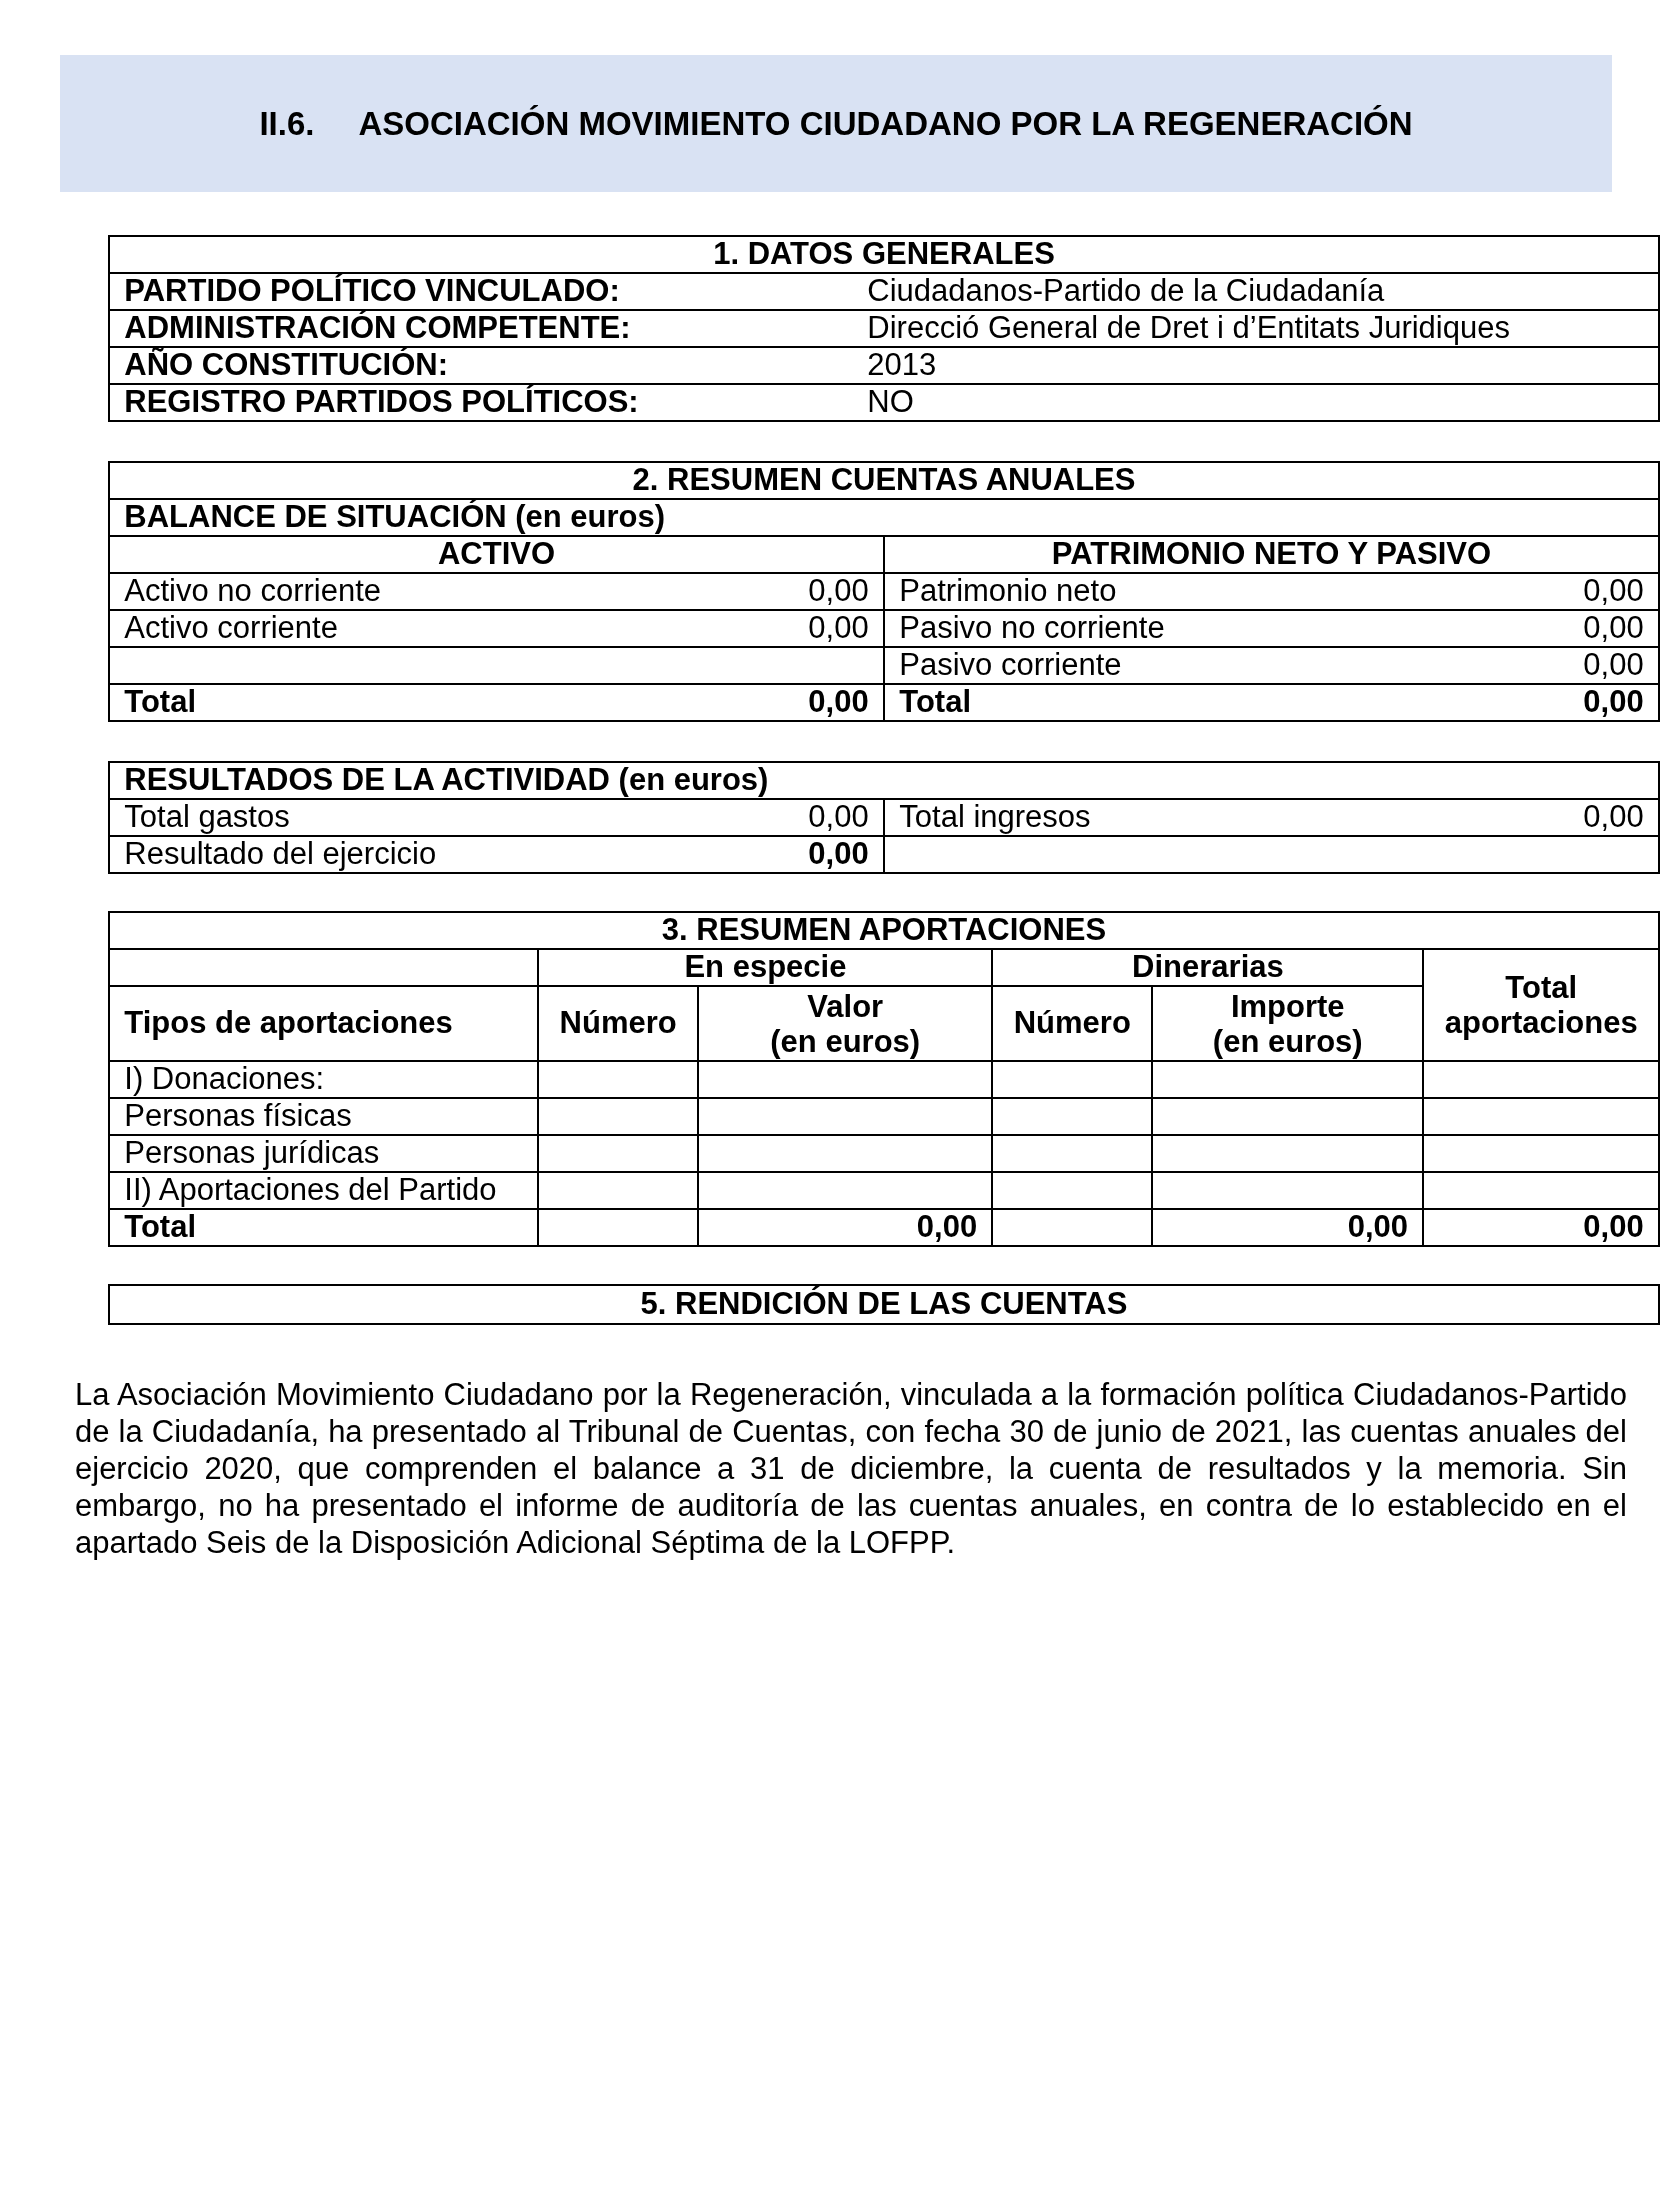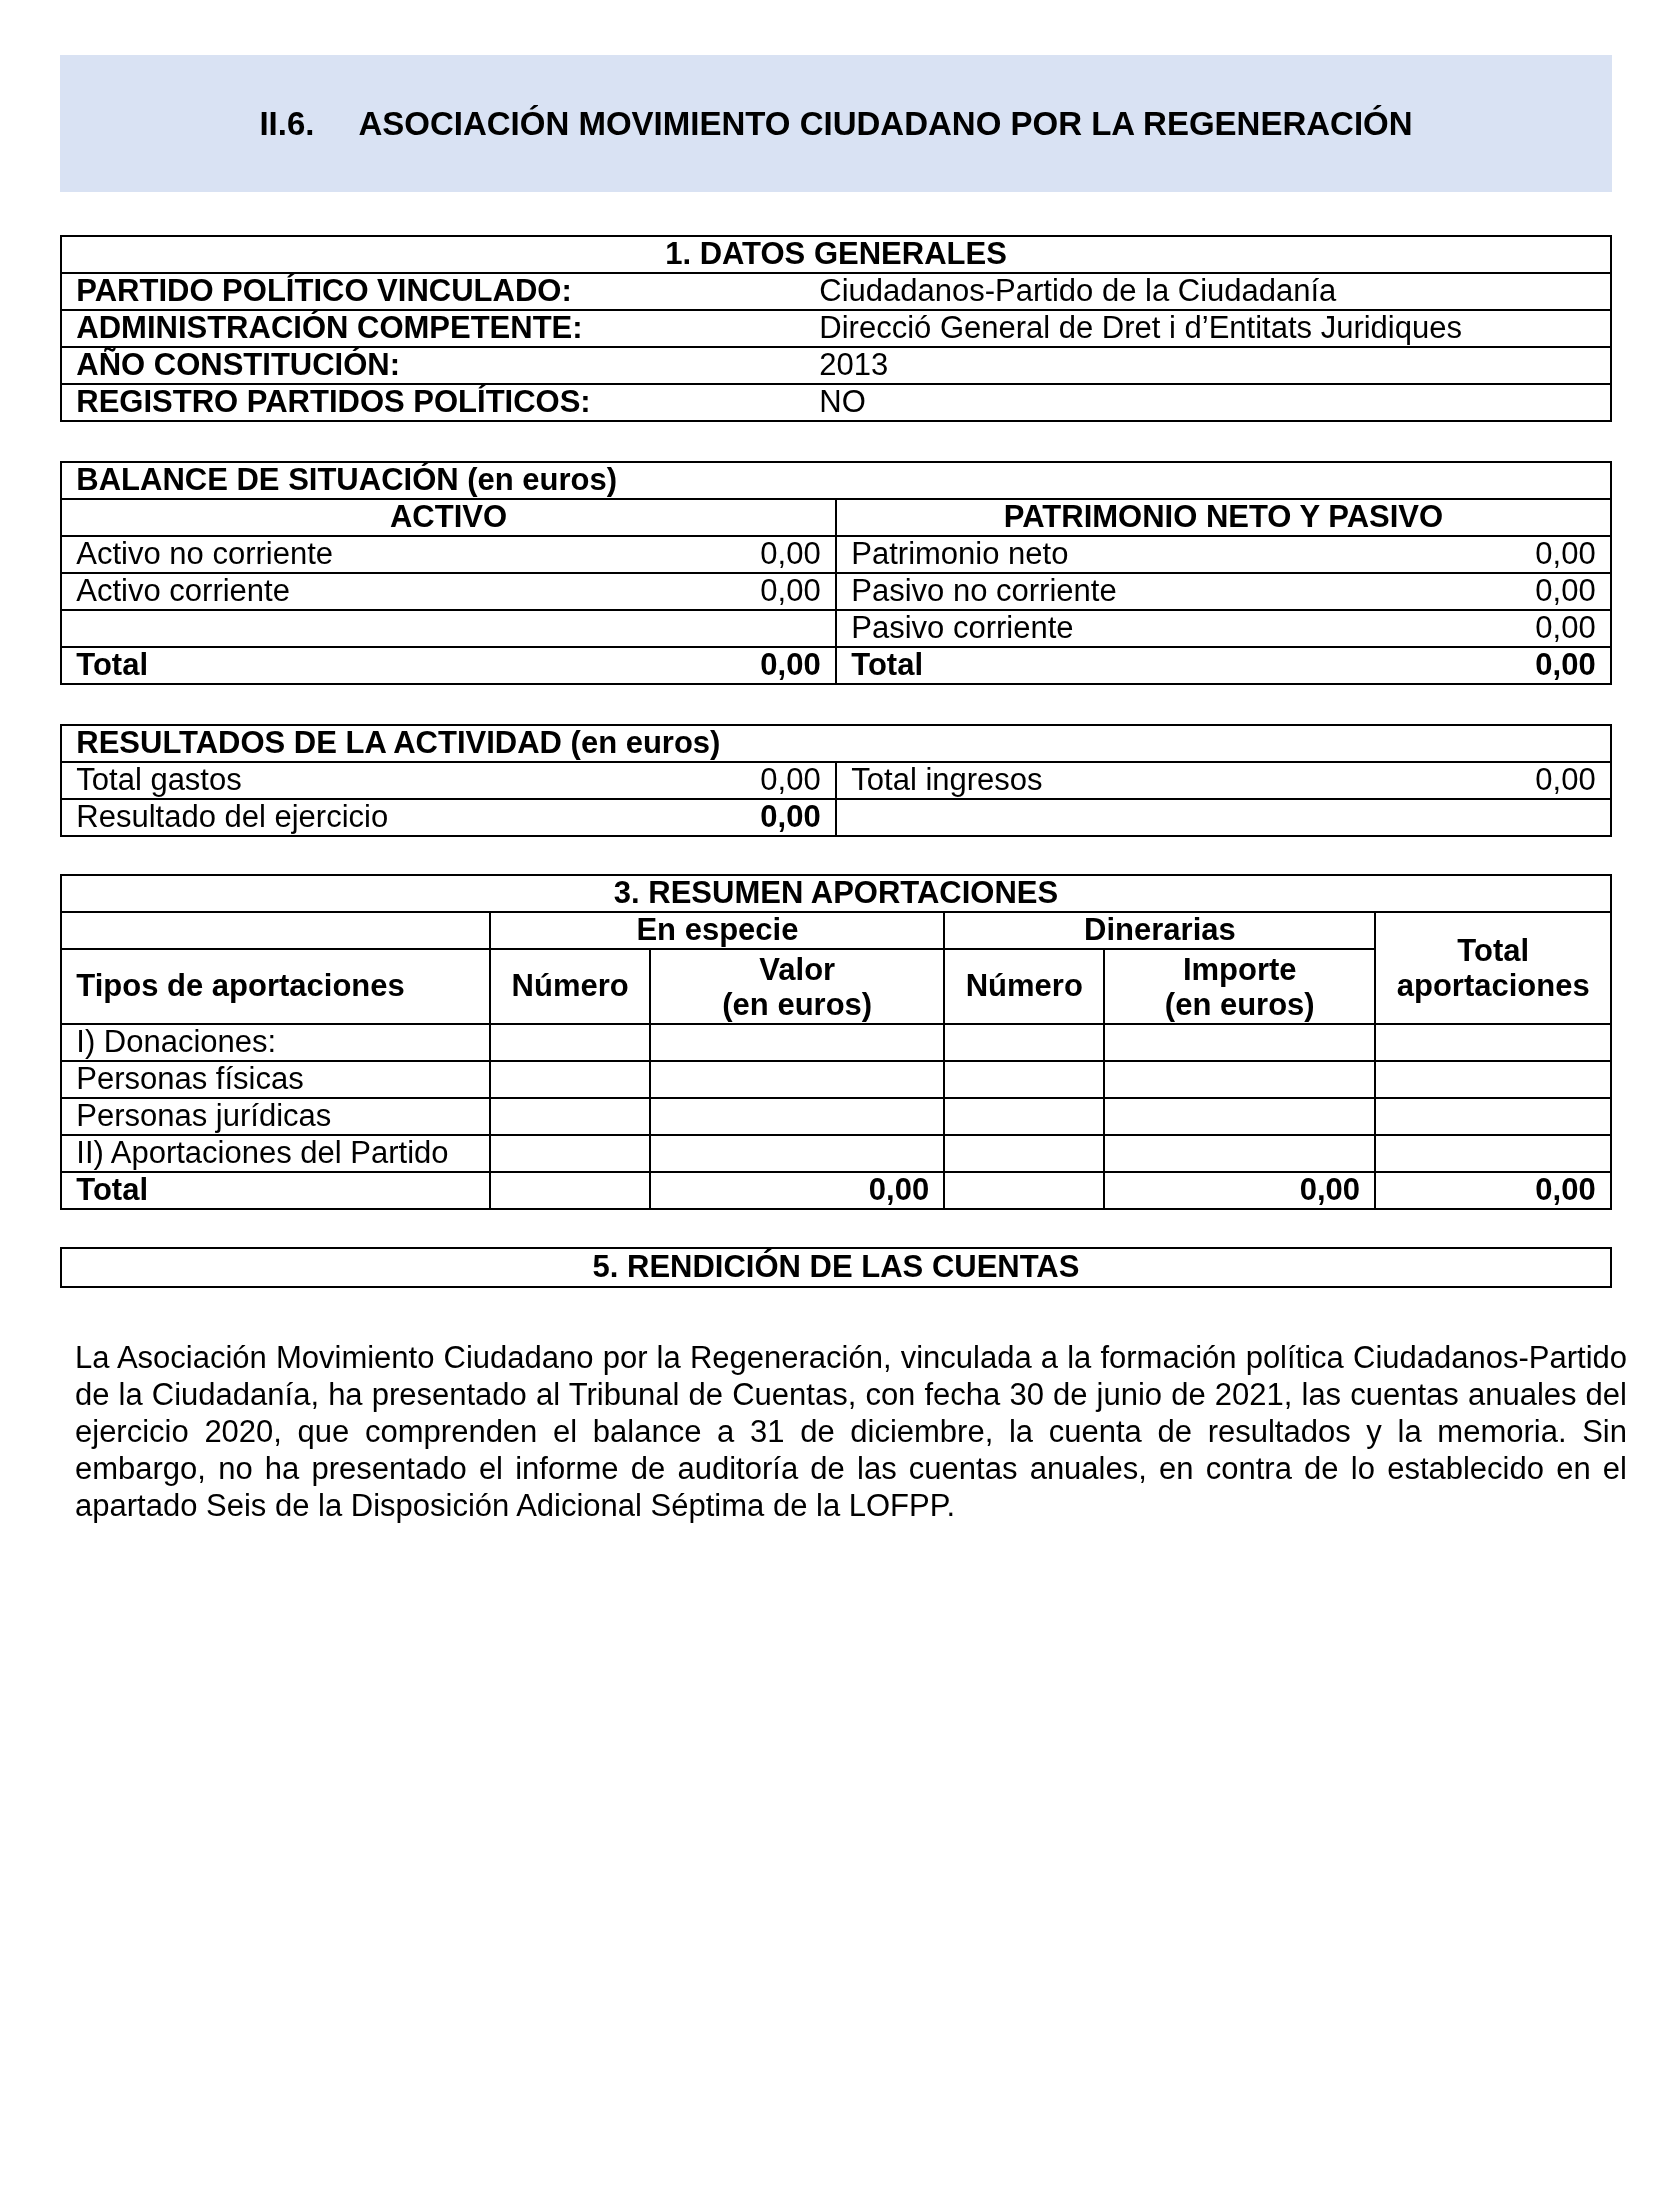--- a/index.html
+++ b/index.html
@@ -34,20 +34,21 @@
     font-weight: bold;
     letter-spacing: 0px;
   }
   
   table.tbl {
     border-collapse: collapse;
     table-layout: fixed;
     width: 100%;
     border: 2.4px solid #000;
     font-size: 31px;
+    margin-left: 48px;
   }
   table.tbl td {
     height: 35px;
     line-height: 1.12;
     padding: 0 14.3px;
     vertical-align: middle;
     overflow: hidden;
     white-space: nowrap;
   }
   td.title-cell {
@@ -131,20 +132,23 @@
   </table>
 
   <table class="tbl h-rules mt-t2">
     <colgroup>
       <col style="width:35.4%">
         <col style="width:14.6%">
       <col style="width:35.4%">
         <col style="width:14.6%">
     </colgroup>
     <tbody>
+      <tr>
+        <td colspan="4" class="title-cell">2. RESUMEN CUENTAS ANUALES</td>
+      </tr>
       <tr>
         <td colspan="4" class="subtitle-cell">BALANCE DE SITUACIÓN (en euros)</td>
       </tr>
       <tr>
         <td colspan="2" class="col-head div-r">ACTIVO</td>
         <td colspan="2" class="col-head">PATRIMONIO NETO Y PASIVO</td>
       </tr>
       <tr>
         <td>Activo no corriente</td>
         <td class="num div-r">0,00</td>

